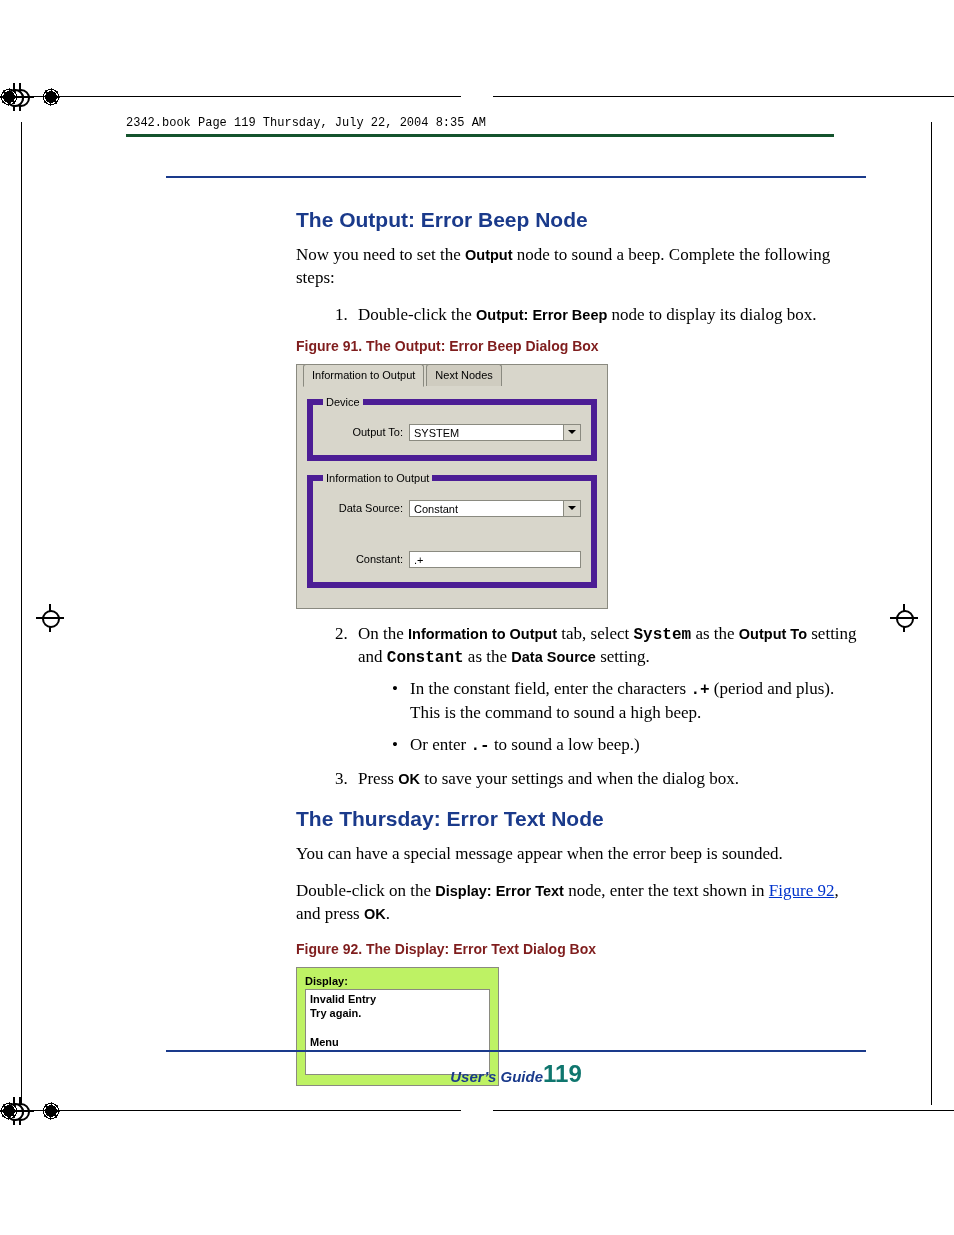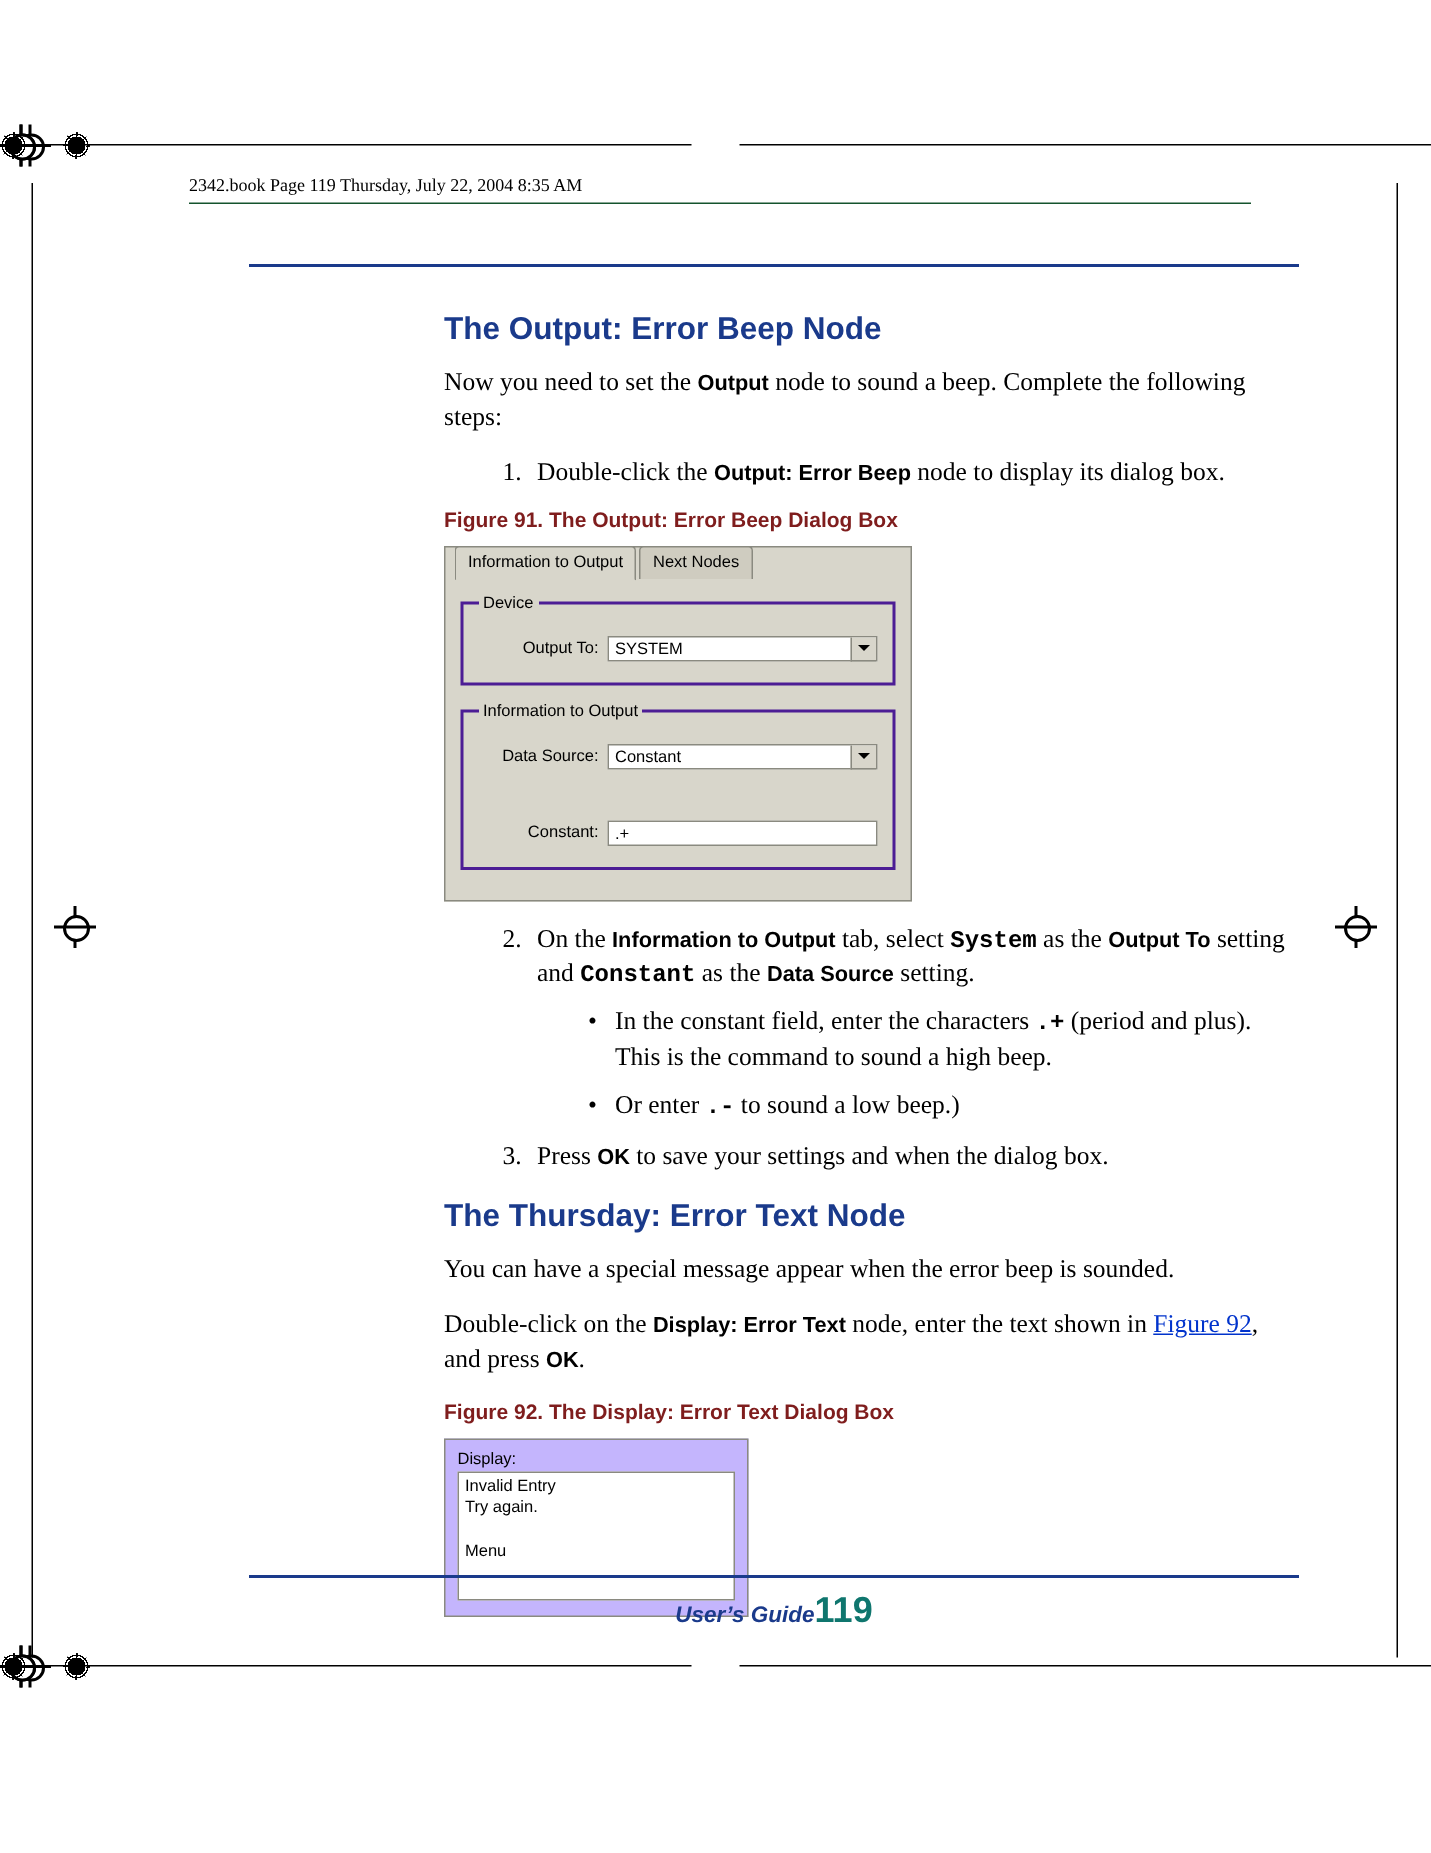--- a/index.html
+++ b/index.html
@@ -69,23 +69,23 @@
     height: 0;
     border-top: 1px solid #000;
   }
 
   
   .header-meta {
     position: absolute;
     top: 116px;
     left: 126px;
     right: 120px;
-    font-family: Liberation Serif, serif;
+    font-family: Liberation Mono, monospace;
     font-size: 12px;
-    border-bottom: 1px solid #14532d;
+    border-bottom: 3px solid #14532d;
     padding-bottom: 4px;
   }
 
   
   .content {
     position: absolute;
     top: 176px;
     left: 166px;
     width: 700px;
     border-top: 2px solid #1a3a8b;
@@ -147,21 +147,21 @@
     margin-right: 2px;
   }
   .tab.active {
     background: #d8d6cb;
     position: relative;
     z-index: 2;
     border-bottom: 1px solid #d8d6cb;
     margin-bottom: -1px;
   }
   fieldset.grp {
-    border: 2px solid #4c1d95;
+    border: 6px solid #4c1d95;
     margin: 4px 0 10px 0;
     padding: 10px 10px 10px 10px;
   }
   fieldset.grp legend { font-size: 11px; padding: 0 3px; }
   .row { display: flex; align-items: center; margin: 4px 0 4px 10px; }
   .row label { width: 70px; text-align: right; margin-right: 6px; }
   .field {
     flex: 1;
     background: #fff;
     border: 1px solid #8a8a80;
@@ -185,25 +185,26 @@
     content: "";
     border-left: 4px solid transparent;
     border-right: 4px solid transparent;
     border-top: 4px solid #000;
   }
 
   
   .dlg2 {
     margin: 0 0 24px 130px;
     width: 185px;
-    background: #c4b5fd;
+    background: #bef264;
     border: 1px solid #8a8a80;
     font-family: Tahoma, Arial, sans-serif;
     font-size: 11px;
     padding: 6px 8px 10px 8px;
+    font-weight: bold;
   }
   .dlg2 .box {
     background: #fff;
     border: 1px solid #8a8a80;
     height: 80px;
     padding: 2px 4px;
     font-size: 11px;
     line-height: 1.3;
     white-space: pre-line;
   }

